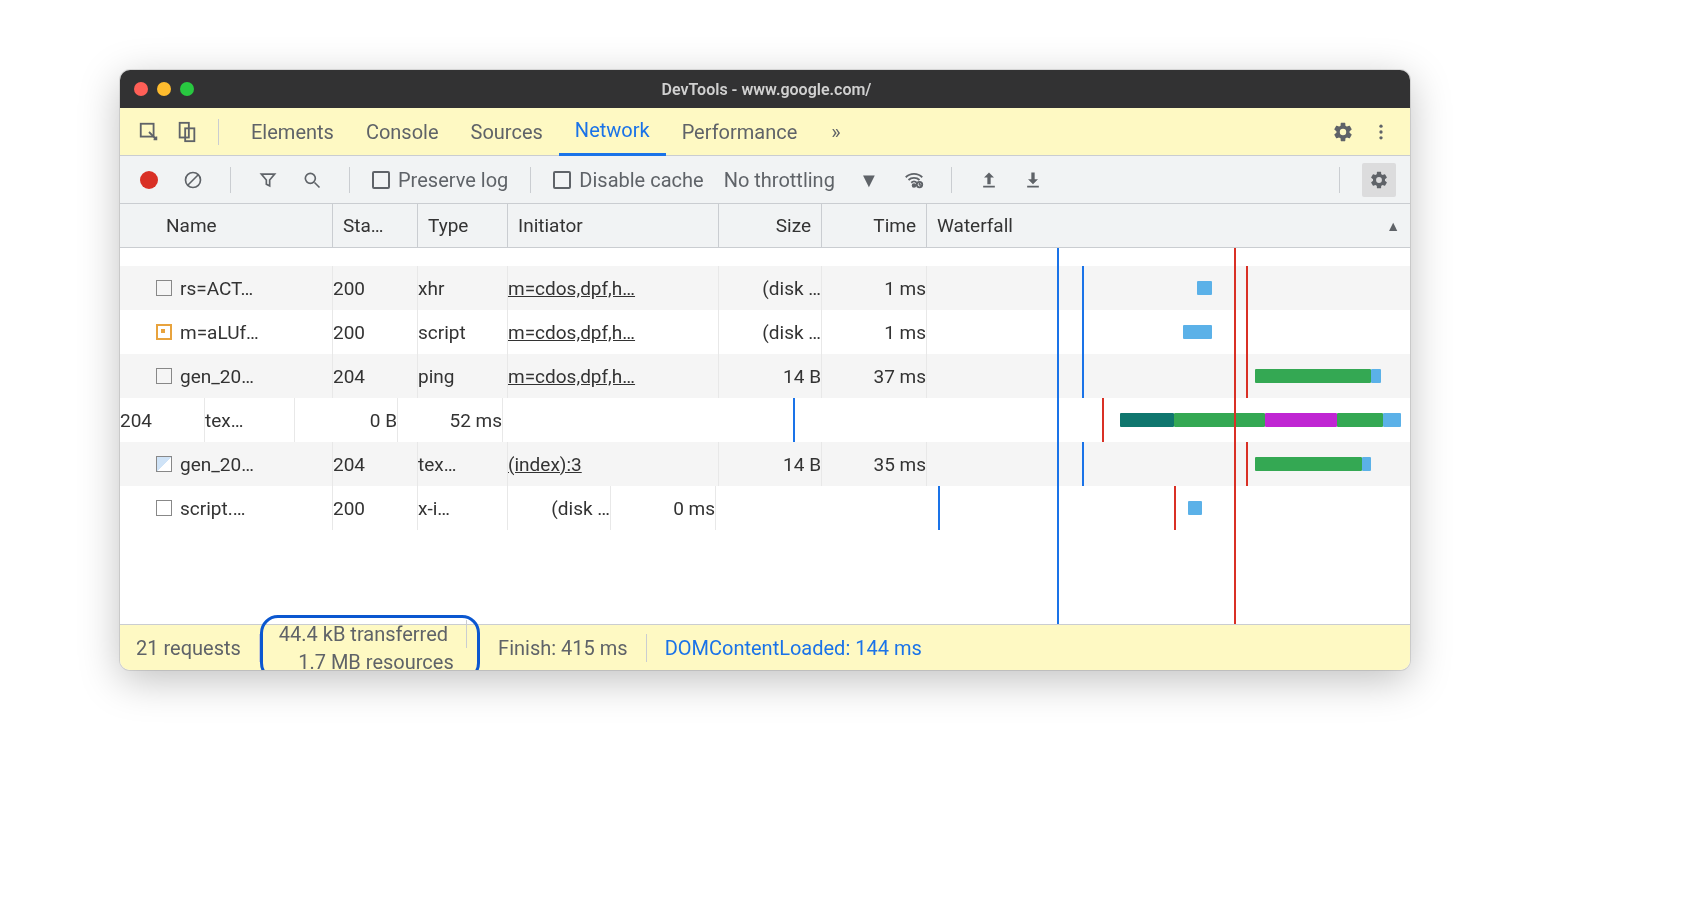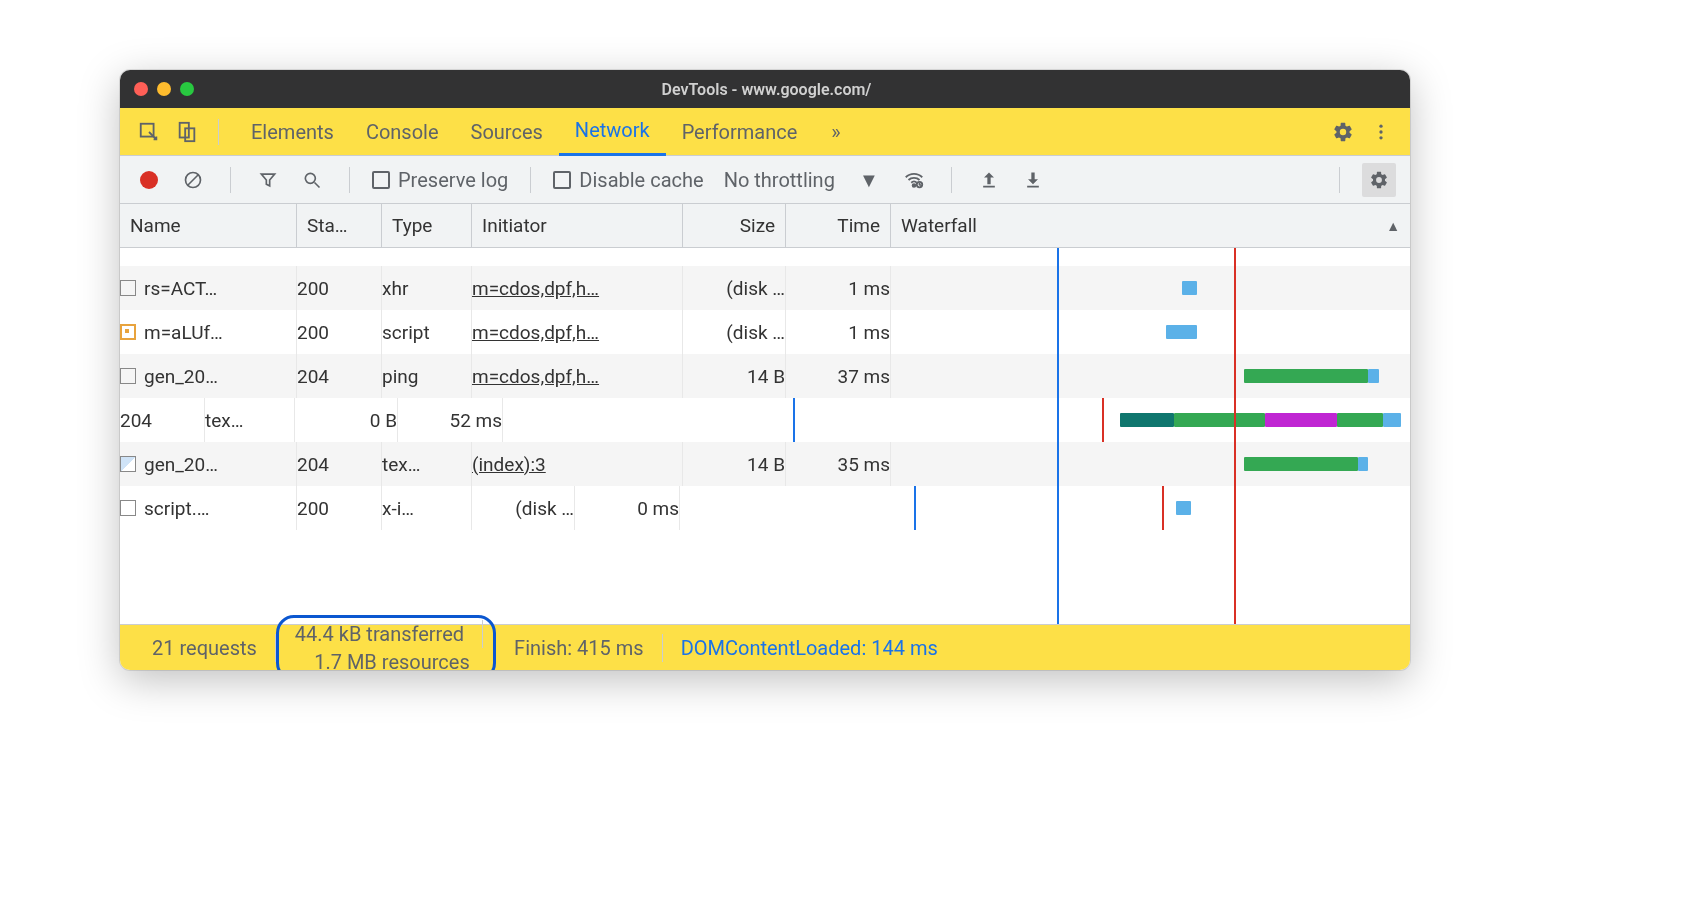--- a/index.html
+++ b/index.html
@@ -13,42 +13,42 @@
 }
 
 
 .titlebar { height:38px; background:#323233; display:flex; align-items:center; padding:0 14px; flex-shrink:0; position:relative; }
 .traffic { display:flex; gap:9px; }
 .dot { width:14px; height:14px; border-radius:50%; }
 .dot.red{background:#ff5f57;} .dot.yellow{background:#febc2e;} .dot.green{background:#28c840;}
 .title-text { position:absolute; left:3px; right:0; text-align:center; color:#d0d0d0; font-size:16px; font-weight:600; pointer-events:none; }
 
 
-.tabsbar { height:48px; background:#fde047; border-bottom:1px solid #cacdd1; display:flex; align-items:center; padding:0 14px; gap:8px; flex-shrink:0; }
+.tabsbar { height:48px; background:#fef9c3; border-bottom:1px solid #cacdd1; display:flex; align-items:center; padding:0 14px; gap:8px; flex-shrink:0; }
 .icon-btn { display:flex; align-items:center; justify-content:center; width:30px; height:30px; color:#5f6368; cursor:pointer; }
 .divider-v { width:1px; height:26px; background:#cacdd1; margin:0 8px; }
 .tab { padding:0 16px; font-size:20px; color:#5f6368; height:48px; display:flex; align-items:center; cursor:pointer; }
 .tab.active { color:#1a73e8; border-bottom:3px solid #1a73e8; }
 .spacer { flex:1; }
 .chev-more { font-size:20px; color:#5f6368; padding:0 10px; cursor:pointer; }
 
 
 .toolbar { height:48px; background:#f1f3f4; border-bottom:1px solid #cacdd1; display:flex; align-items:center; padding:0 14px; gap:14px; flex-shrink:0; }
 .record-dot { width:18px; height:18px; border-radius:50%; background:#d93025; }
 .clear-icon svg, .filter-icon svg, .search-icon svg { width:20px; height:20px; }
 .checkbox-label { display:flex; align-items:center; gap:8px; font-size:20px; color:#5f6368; }
 .cb-box { width:18px; height:18px; border:2px solid #5f6368; border-radius:2px; }
 .throttle { display:flex; align-items:center; gap:6px; font-size:20px; color:#5f6368; cursor:pointer; padding:0 6px;}
 .gear-box { width:34px; height:34px; background:#dcdcdd; display:flex; align-items:center; justify-content:center; border-radius:2px; }
 
 
 .tbl-head { display:flex; height:44px; background:#f1f3f4; border-bottom:1px solid #cacdd1; flex-shrink:0; }
 .th { display:flex; align-items:center; padding:0 10px; font-size:19px; color:#333; border-right:1px solid #cacdd1; overflow:hidden; white-space:nowrap; text-overflow:ellipsis; }
 .th:last-child{border-right:none;}
-.c-name{width:177px;} .c-status{width:85px;} .c-type{width:90px;} .c-init{width:211px;} .c-size{width:103px; justify-content:flex-end;} .c-time{width:105px; justify-content:flex-end;} .c-wf{flex:1; position:relative;}
+.c-name{width:177px;margin-left:36px;} .c-status{width:85px;} .c-type{width:90px;} .c-init{width:211px;} .c-size{width:103px; justify-content:flex-end;} .c-time{width:105px; justify-content:flex-end;} .c-wf{flex:1; position:relative;}
 .sort-tri { margin-left:auto; font-size:14px; color:#5f6368; }
 
 
 .rows { flex:1; overflow:hidden; position:relative; }
 .row { display:flex; height:44px; align-items:stretch; font-size:19px; color:#333; }
 .row:nth-child(even){ background:#f5f5f5; }
 .td { display:flex; align-items:center; padding:0 0; border-right:1px solid #e8e8e8; overflow:hidden; white-space:nowrap; text-overflow:ellipsis; }
 .td:last-child{border-right:none;}
 .td.c-size, .td.c-time { justify-content:flex-end; }
 .row-icon { width:16px; height:16px; margin-right:8px; flex-shrink:0; }
@@ -59,21 +59,21 @@
 .initiator-link { text-decoration:underline; color:#333; }
 
 
 .wf-area { position:relative; flex:1; }
 .wf-vline { position:absolute; top:0; bottom:0; width:2px; }
 .wf-vline.blue { background:#1a73e8; }
 .wf-vline.red { background:#d93025; }
 .wf-bar { position:absolute; height:14px; border-radius:1px; }
 
 
-.footer { height:46px; border-top:1px solid #cacdd1; background:#fde047; display:flex; align-items:center; padding:0 32px; gap:0; font-size:20px; color:#5f6368; flex-shrink:0; }
+.footer { height:46px; border-top:1px solid #cacdd1; background:#fef9c3; display:flex; align-items:center; padding:0 16px; gap:0; font-size:20px; color:#5f6368; flex-shrink:0; }
 .footer .seg { padding:0 18px; border-right:1px solid #cacdd1; height:28px; display:flex; align-items:center;}
 .footer .seg:first-child{padding-left:0;}
 .footer .seg.last{border-right:none;}
 .footer .dcl { color:#1a73e8; }
 .highlight-oval { border:3px solid #0b57d0; border-radius:18px; padding:2px 10px; display:flex; align-items:center;flex-direction:column; }
 
 svg { display:block; }
 </style>
 </head>
 <body>

